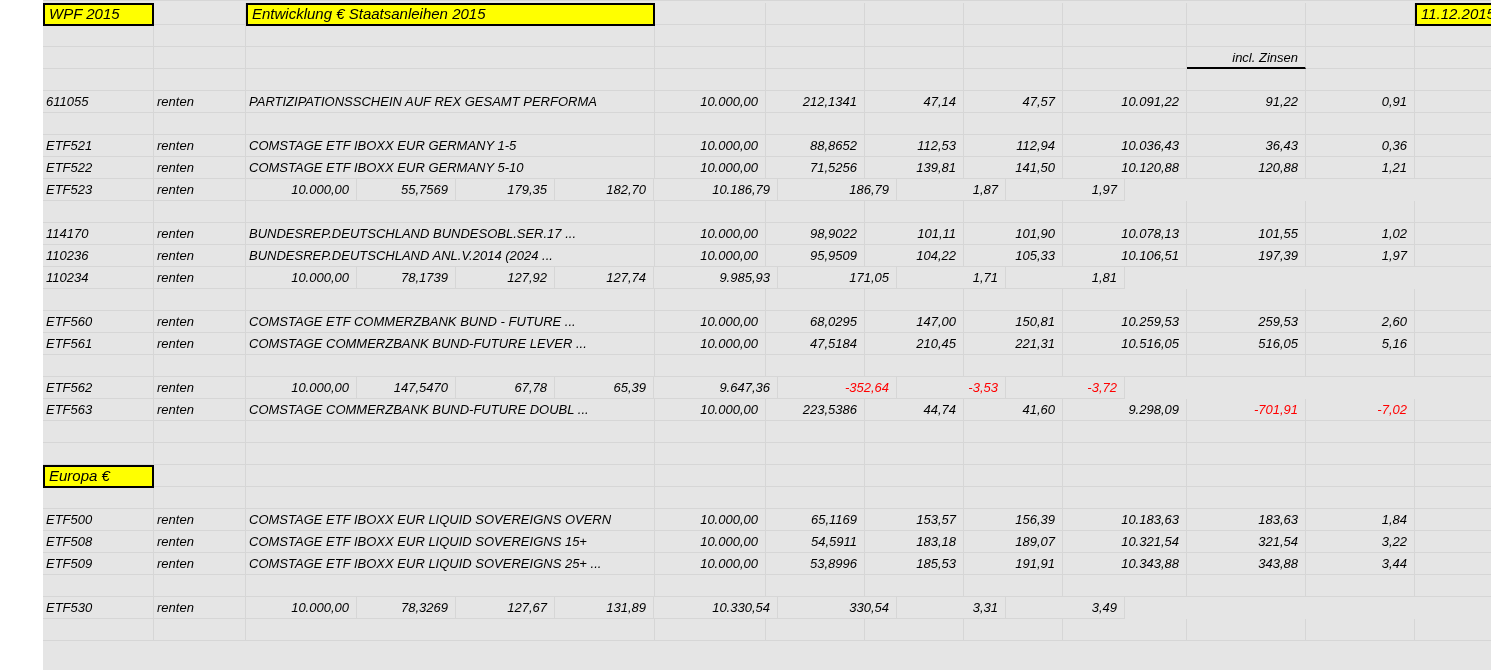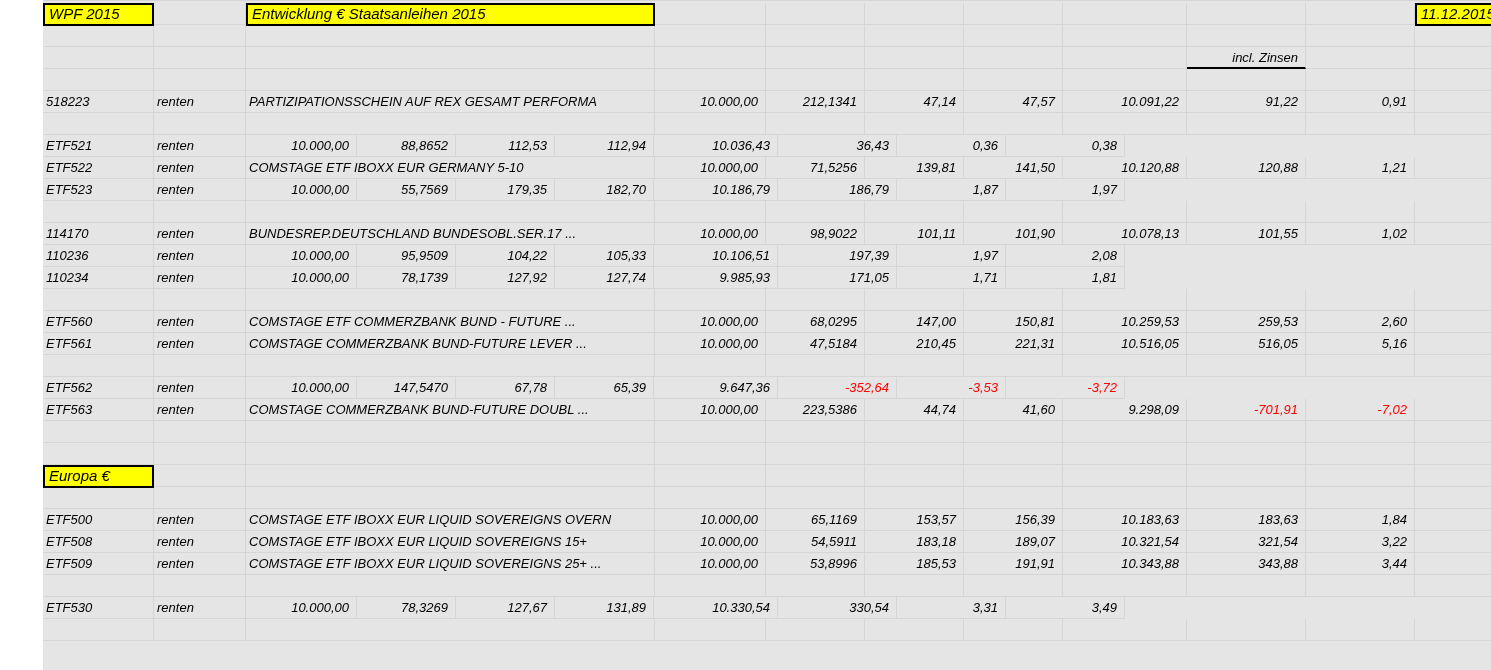--- a/index.html
+++ b/index.html
@@ -93,21 +93,21 @@
         <div class="cell c3"></div>
         <div class="cell c4"></div>
         <div class="cell c5"></div>
         <div class="cell c6"></div>
         <div class="cell c7"></div>
         <div class="cell c8"></div>
         <div class="cell c9"></div>
         <div class="cell c10"></div>
       </div>
       <div class="row">
-        <div class="cell c0 al">518223</div>
+        <div class="cell c0 al">611055</div>
         <div class="cell c1 al">renten</div>
         <div class="cell c2 al">PARTIZIPATIONSSCHEIN AUF REX GESAMT PERFORMA</div>
         <div class="cell c3 ar">10.000,00</div>
         <div class="cell c4 ar">212,1341</div>
         <div class="cell c5 ar">47,14</div>
         <div class="cell c6 ar">47,57</div>
         <div class="cell c7 ar">10.091,22</div>
         <div class="cell c8 ar">91,22</div>
         <div class="cell c9 ar">0,91</div>
         <div class="cell c10 ar">0,96</div>
@@ -121,20 +121,21 @@
         <div class="cell c5"></div>
         <div class="cell c6"></div>
         <div class="cell c7"></div>
         <div class="cell c8"></div>
         <div class="cell c9"></div>
         <div class="cell c10"></div>
       </div>
       <div class="row">
         <div class="cell c0 al">ETF521</div>
         <div class="cell c1 al">renten</div>
+        <div class="cell c2 al">COMSTAGE ETF IBOXX EUR GERMANY 1-5</div>
         <div class="cell c3 ar">10.000,00</div>
         <div class="cell c4 ar">88,8652</div>
         <div class="cell c5 ar">112,53</div>
         <div class="cell c6 ar">112,94</div>
         <div class="cell c7 ar">10.036,43</div>
         <div class="cell c8 ar">36,43</div>
         <div class="cell c9 ar">0,36</div>
         <div class="cell c10 ar">0,38</div>
       </div>
       <div class="row">
@@ -184,20 +185,21 @@
         <div class="cell c5 ar">101,11</div>
         <div class="cell c6 ar">101,90</div>
         <div class="cell c7 ar">10.078,13</div>
         <div class="cell c8 ar">101,55</div>
         <div class="cell c9 ar">1,02</div>
         <div class="cell c10 ar">1,07</div>
       </div>
       <div class="row">
         <div class="cell c0 al">110236</div>
         <div class="cell c1 al">renten</div>
+        <div class="cell c2 al">BUNDESREP.DEUTSCHLAND ANL.V.2014 (2024 ...</div>
         <div class="cell c3 ar">10.000,00</div>
         <div class="cell c4 ar">95,9509</div>
         <div class="cell c5 ar">104,22</div>
         <div class="cell c6 ar">105,33</div>
         <div class="cell c7 ar">10.106,51</div>
         <div class="cell c8 ar">197,39</div>
         <div class="cell c9 ar">1,97</div>
         <div class="cell c10 ar">2,08</div>
       </div>
       <div class="row">

